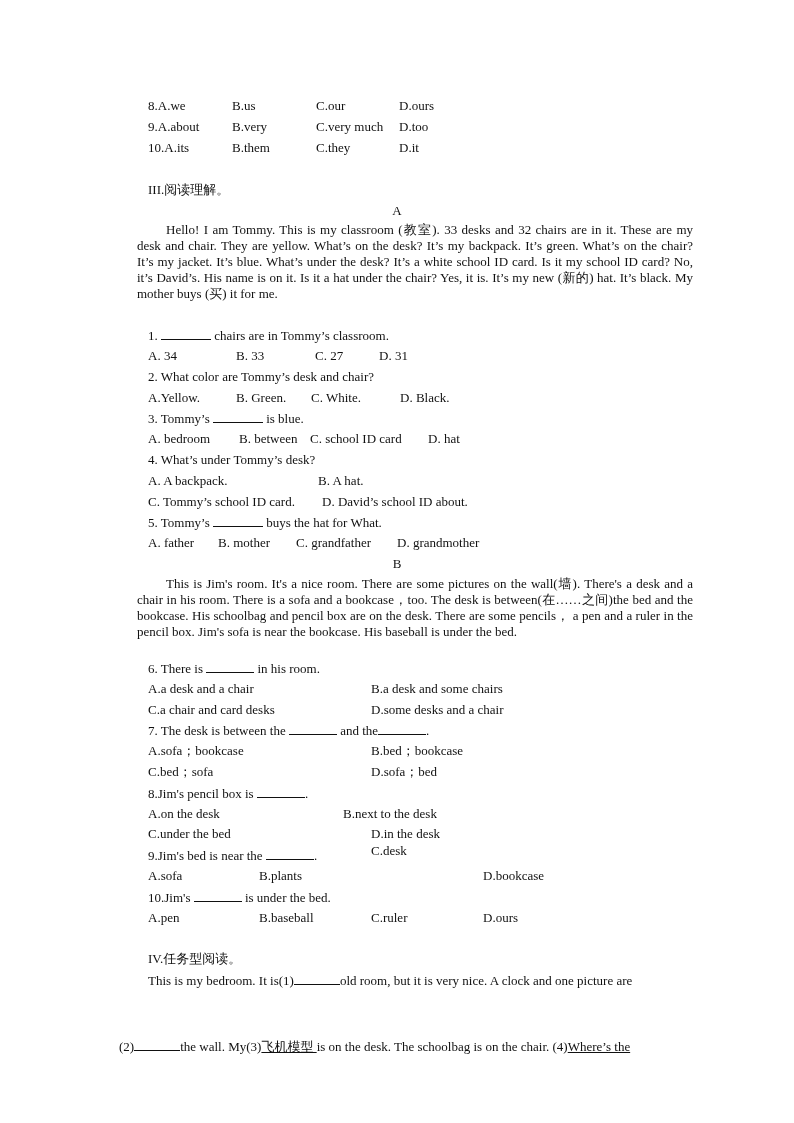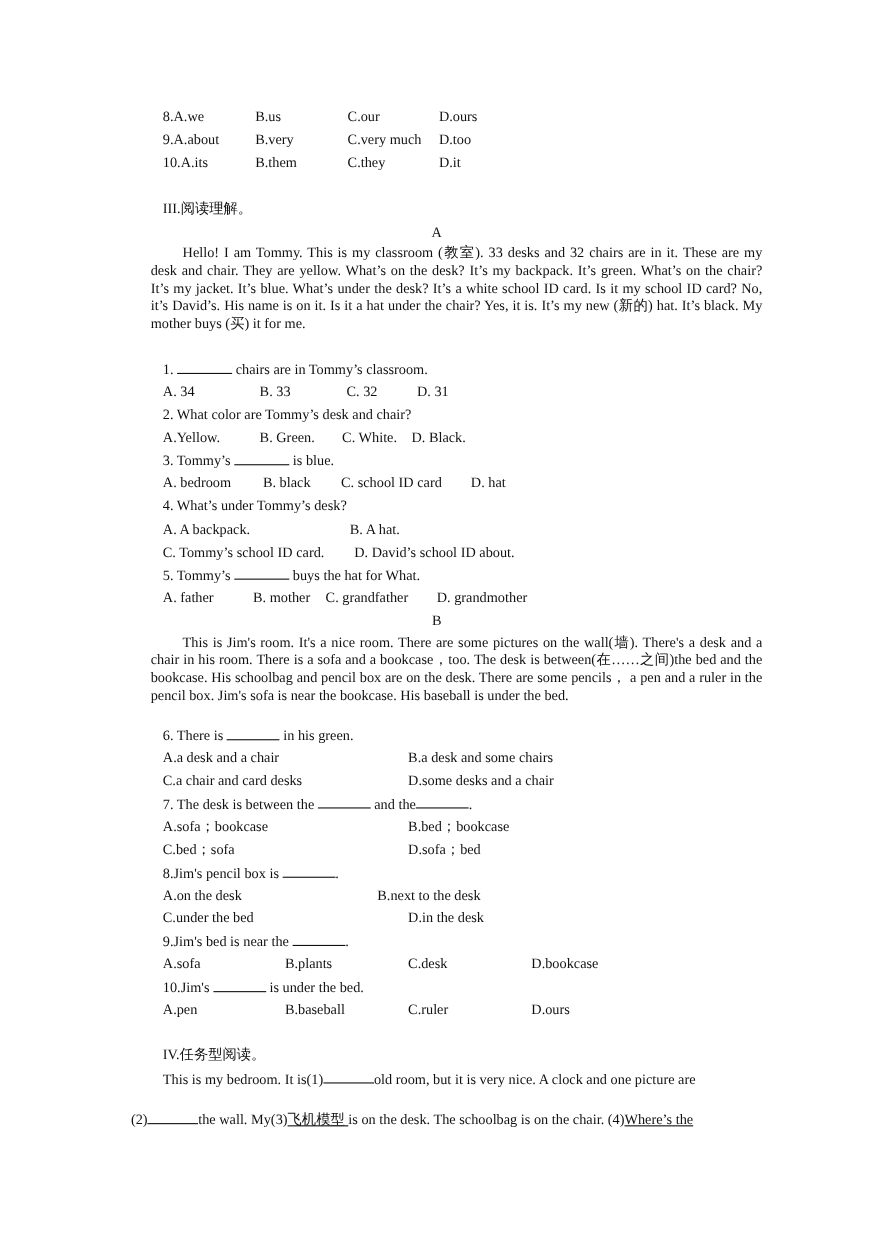--- a/index.html
+++ b/index.html
@@ -38,77 +38,77 @@
 
 <div class="ln" style="left:148px;top:182px">III.阅读理解。</div>
 <div class="center" style="top:203px">A</div>
 <div class="para" style="top:222px">
   <p class="indent">Hello!  I am Tommy. This is my classroom (教室). 33 desks and 32 chairs are in it.  These are my desk and chair. They are yellow. What’s on the desk? It’s my backpack. It’s green. What’s on the chair? It’s my jacket.  It’s blue.  What’s under the desk? It’s a white school ID card.  Is it my school ID card? No, it’s David’s. His name is on it.  Is it a hat under the chair? Yes, it is.  It’s my new (新的) hat. It’s black. My mother buys (买) it for me.</p>
 </div>
 
 <div class="ln" style="left:148px;top:327px"><span>1. </span><span class="blank" style="width:50px"></span><span> chairs are in Tommy’s classroom.</span></div>
 <span class="opt" style="left:148px;top:348px">A. 34</span>
 <span class="opt" style="left:236px;top:348px">B. 33</span>
-<span class="opt" style="left:315px;top:348px">C. 32</span>
+<span class="opt" style="left:315px;top:348px">C. 27</span>
 <span class="opt" style="left:379px;top:348px">D. 31</span>
 
 <div class="ln" style="left:148px;top:369px">2. What color are Tommy’s desk and chair?</div>
 <span class="opt" style="left:148px;top:390px">A.Yellow.</span>
 <span class="opt" style="left:236px;top:390px">B. Green.</span>
 <span class="opt" style="left:311px;top:390px">C. White.</span>
-<span class="opt" style="left:374px;top:390px">D. Black.</span>
+<span class="opt" style="left:400px;top:390px">D. Black.</span>
 
 <div class="ln" style="left:148px;top:410px"><span>3. Tommy’s </span><span class="blank" style="width:50px"></span><span> is blue.</span></div>
 <span class="opt" style="left:148px;top:431px">A. bedroom</span>
-<span class="opt" style="left:239px;top:431px">B. black</span>
+<span class="opt" style="left:239px;top:431px">B. between</span>
 <span class="opt" style="left:310px;top:431px">C. school ID card</span>
 <span class="opt" style="left:428px;top:431px">D. hat</span>
 
 <div class="ln" style="left:148px;top:452px">4. What’s under Tommy’s desk?</div>
 <span class="opt" style="left:148px;top:473px">A. A backpack.</span>
 <span class="opt" style="left:318px;top:473px">B. A hat.</span>
 <span class="opt" style="left:148px;top:494px">C. Tommy’s school ID card.</span>
 <span class="opt" style="left:322px;top:494px">D. David’s school ID about.</span>
 
 <div class="ln" style="left:148px;top:514px"><span>5. Tommy’s </span><span class="blank" style="width:50px"></span><span> buys the hat for What.</span></div>
 <span class="opt" style="left:148px;top:535px">A. father</span>
-<span class="opt" style="left:230px;top:535px">B. mother</span>
+<span class="opt" style="left:218px;top:535px">B. mother</span>
 <span class="opt" style="left:296px;top:535px">C. grandfather</span>
 <span class="opt" style="left:397px;top:535px">D. grandmother</span>
 
 <div class="center" style="top:556px">B</div>
 <div class="para" style="top:576px">
   <p class="indent">This is Jim's room. It's a nice room. There are some pictures on the wall(墙). There's a desk and a chair in his room. There is a sofa and a bookcase，too. The desk is between(在……之间)the bed and the bookcase. His  schoolbag and pencil box are on the desk. There are some pencils， a pen and a ruler in the pencil box. Jim's sofa is near the bookcase. His baseball is under the bed.</p>
 </div>
 
-<div class="ln" style="left:148px;top:660px"><span>6. There is </span><span class="blank" style="width:48px"></span><span> in his green.</span></div>
+<div class="ln" style="left:148px;top:660px"><span>6. There is </span><span class="blank" style="width:48px"></span><span> in his room.</span></div>
 <span class="opt" style="left:148px;top:681px">A.a desk and a chair</span>
 <span class="opt" style="left:371px;top:681px">B.a desk and some chairs</span>
 <span class="opt" style="left:148px;top:702px">C.a chair and card desks</span>
 <span class="opt" style="left:371px;top:702px">D.some desks and a chair</span>
 
 <div class="ln" style="left:148px;top:722px"><span>7. The desk is between the </span><span class="blank" style="width:48px"></span><span> and the</span><span class="blank" style="width:48px"></span><span>.</span></div>
 <span class="opt" style="left:148px;top:743px">A.sofa；bookcase</span>
 <span class="opt" style="left:371px;top:743px">B.bed；bookcase</span>
 <span class="opt" style="left:148px;top:764px">C.bed；sofa</span>
 <span class="opt" style="left:371px;top:764px">D.sofa；bed</span>
 
 <div class="ln" style="left:148px;top:785px"><span>8.Jim's pencil box is </span><span class="blank" style="width:48px"></span><span>.</span></div>
 <span class="opt" style="left:148px;top:806px">A.on the desk</span>
 <span class="opt" style="left:343px;top:806px">B.next to the desk</span>
 <span class="opt" style="left:148px;top:826px">C.under the bed</span>
 <span class="opt" style="left:371px;top:826px">D.in the desk</span>
 
 <div class="ln" style="left:148px;top:847px"><span>9.Jim's bed is near the </span><span class="blank" style="width:48px"></span><span>.</span></div>
 <span class="opt" style="left:148px;top:868px">A.sofa</span>
 <span class="opt" style="left:259px;top:868px">B.plants</span>
-<span class="opt" style="left:371px;top:868px">C.desk</span>
+<span class="opt" style="left:371px;top:843px">C.desk</span>
 <span class="opt" style="left:483px;top:868px">D.bookcase</span>
 
 <div class="ln" style="left:148px;top:889px"><span>10.Jim's </span><span class="blank" style="width:48px"></span><span> is under the bed.</span></div>
 <span class="opt" style="left:148px;top:910px">A.pen</span>
 <span class="opt" style="left:259px;top:910px">B.baseball</span>
 <span class="opt" style="left:371px;top:910px">C.ruler</span>
 <span class="opt" style="left:483px;top:910px">D.ours</span>
 
 <div class="ln" style="left:148px;top:951px">IV.任务型阅读。</div>
 <div class="ln" style="left:148px;top:972px"><span>This is my bedroom. It is(1)</span><span class="blank" style="width:46px"></span><span>old room, but it is very nice. A clock and one picture are</span></div>
-<div class="ln" style="left:119px;top:1009px"><span>(2)</span><span class="blank" style="width:46px"></span><span>the wall. My(3)</span><span class="u">飞机模型 </span><span>is on the desk. The schoolbag is on the chair. (4)</span><span class="u">Where’s the</span></div>
+<div class="ln" style="left:119px;top:1038px"><span>(2)</span><span class="blank" style="width:46px"></span><span>the wall. My(3)</span><span class="u">飞机模型 </span><span>is on the desk. The schoolbag is on the chair. (4)</span><span class="u">Where’s the</span></div>
 
 </body></html>

